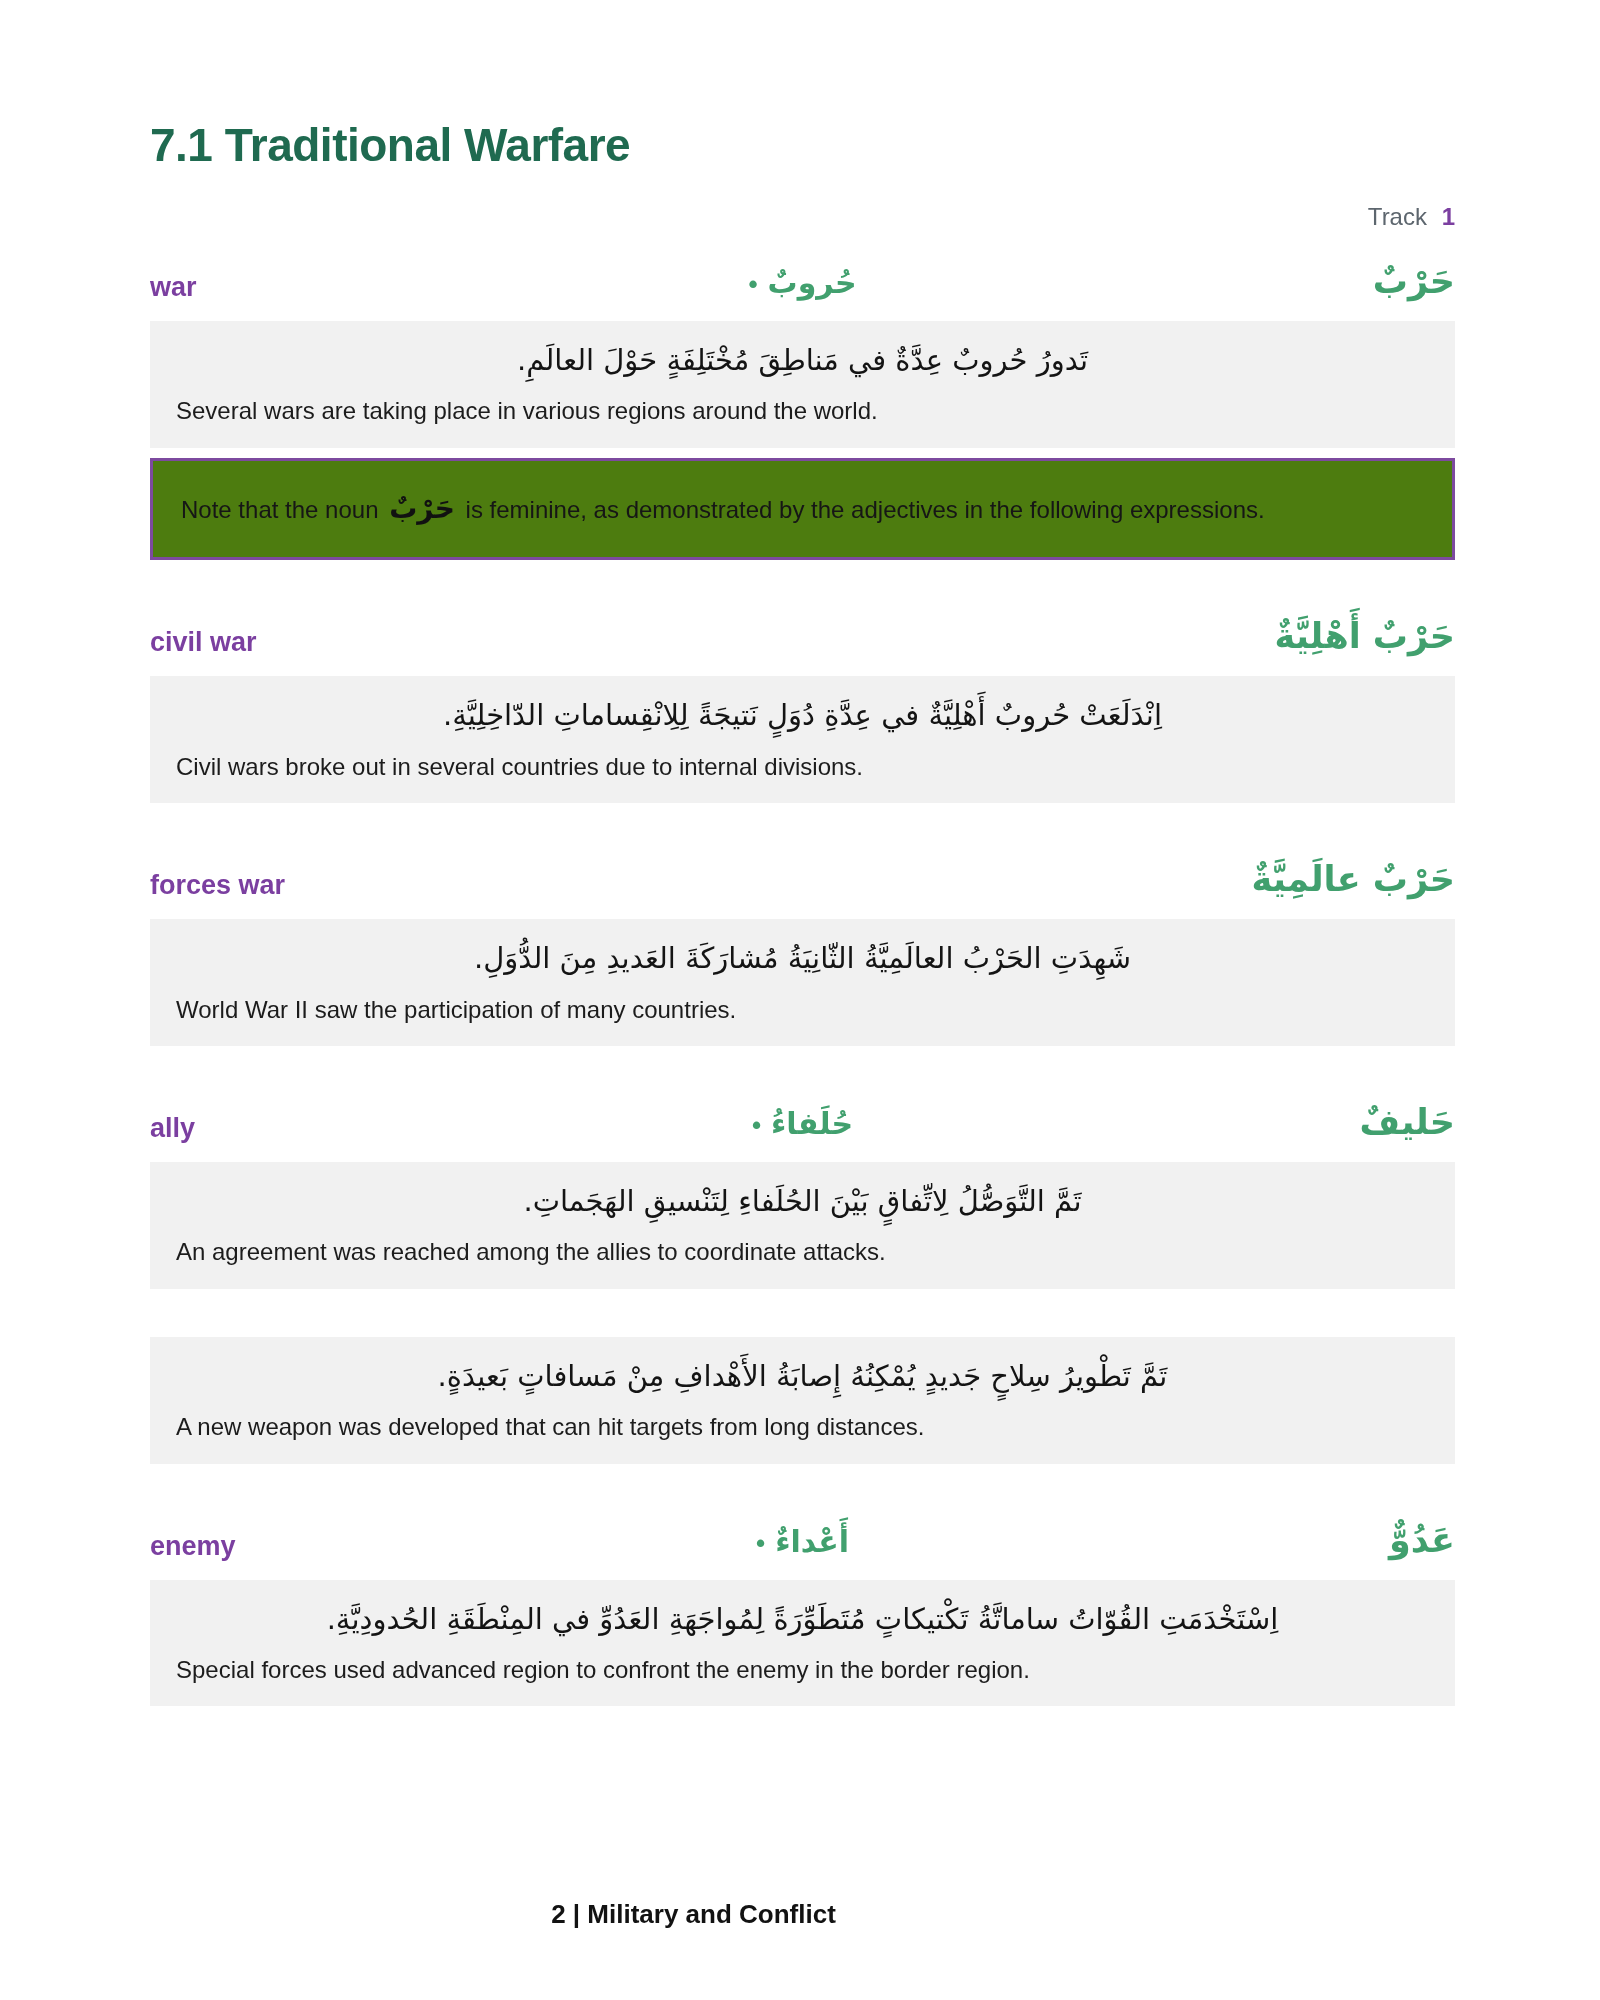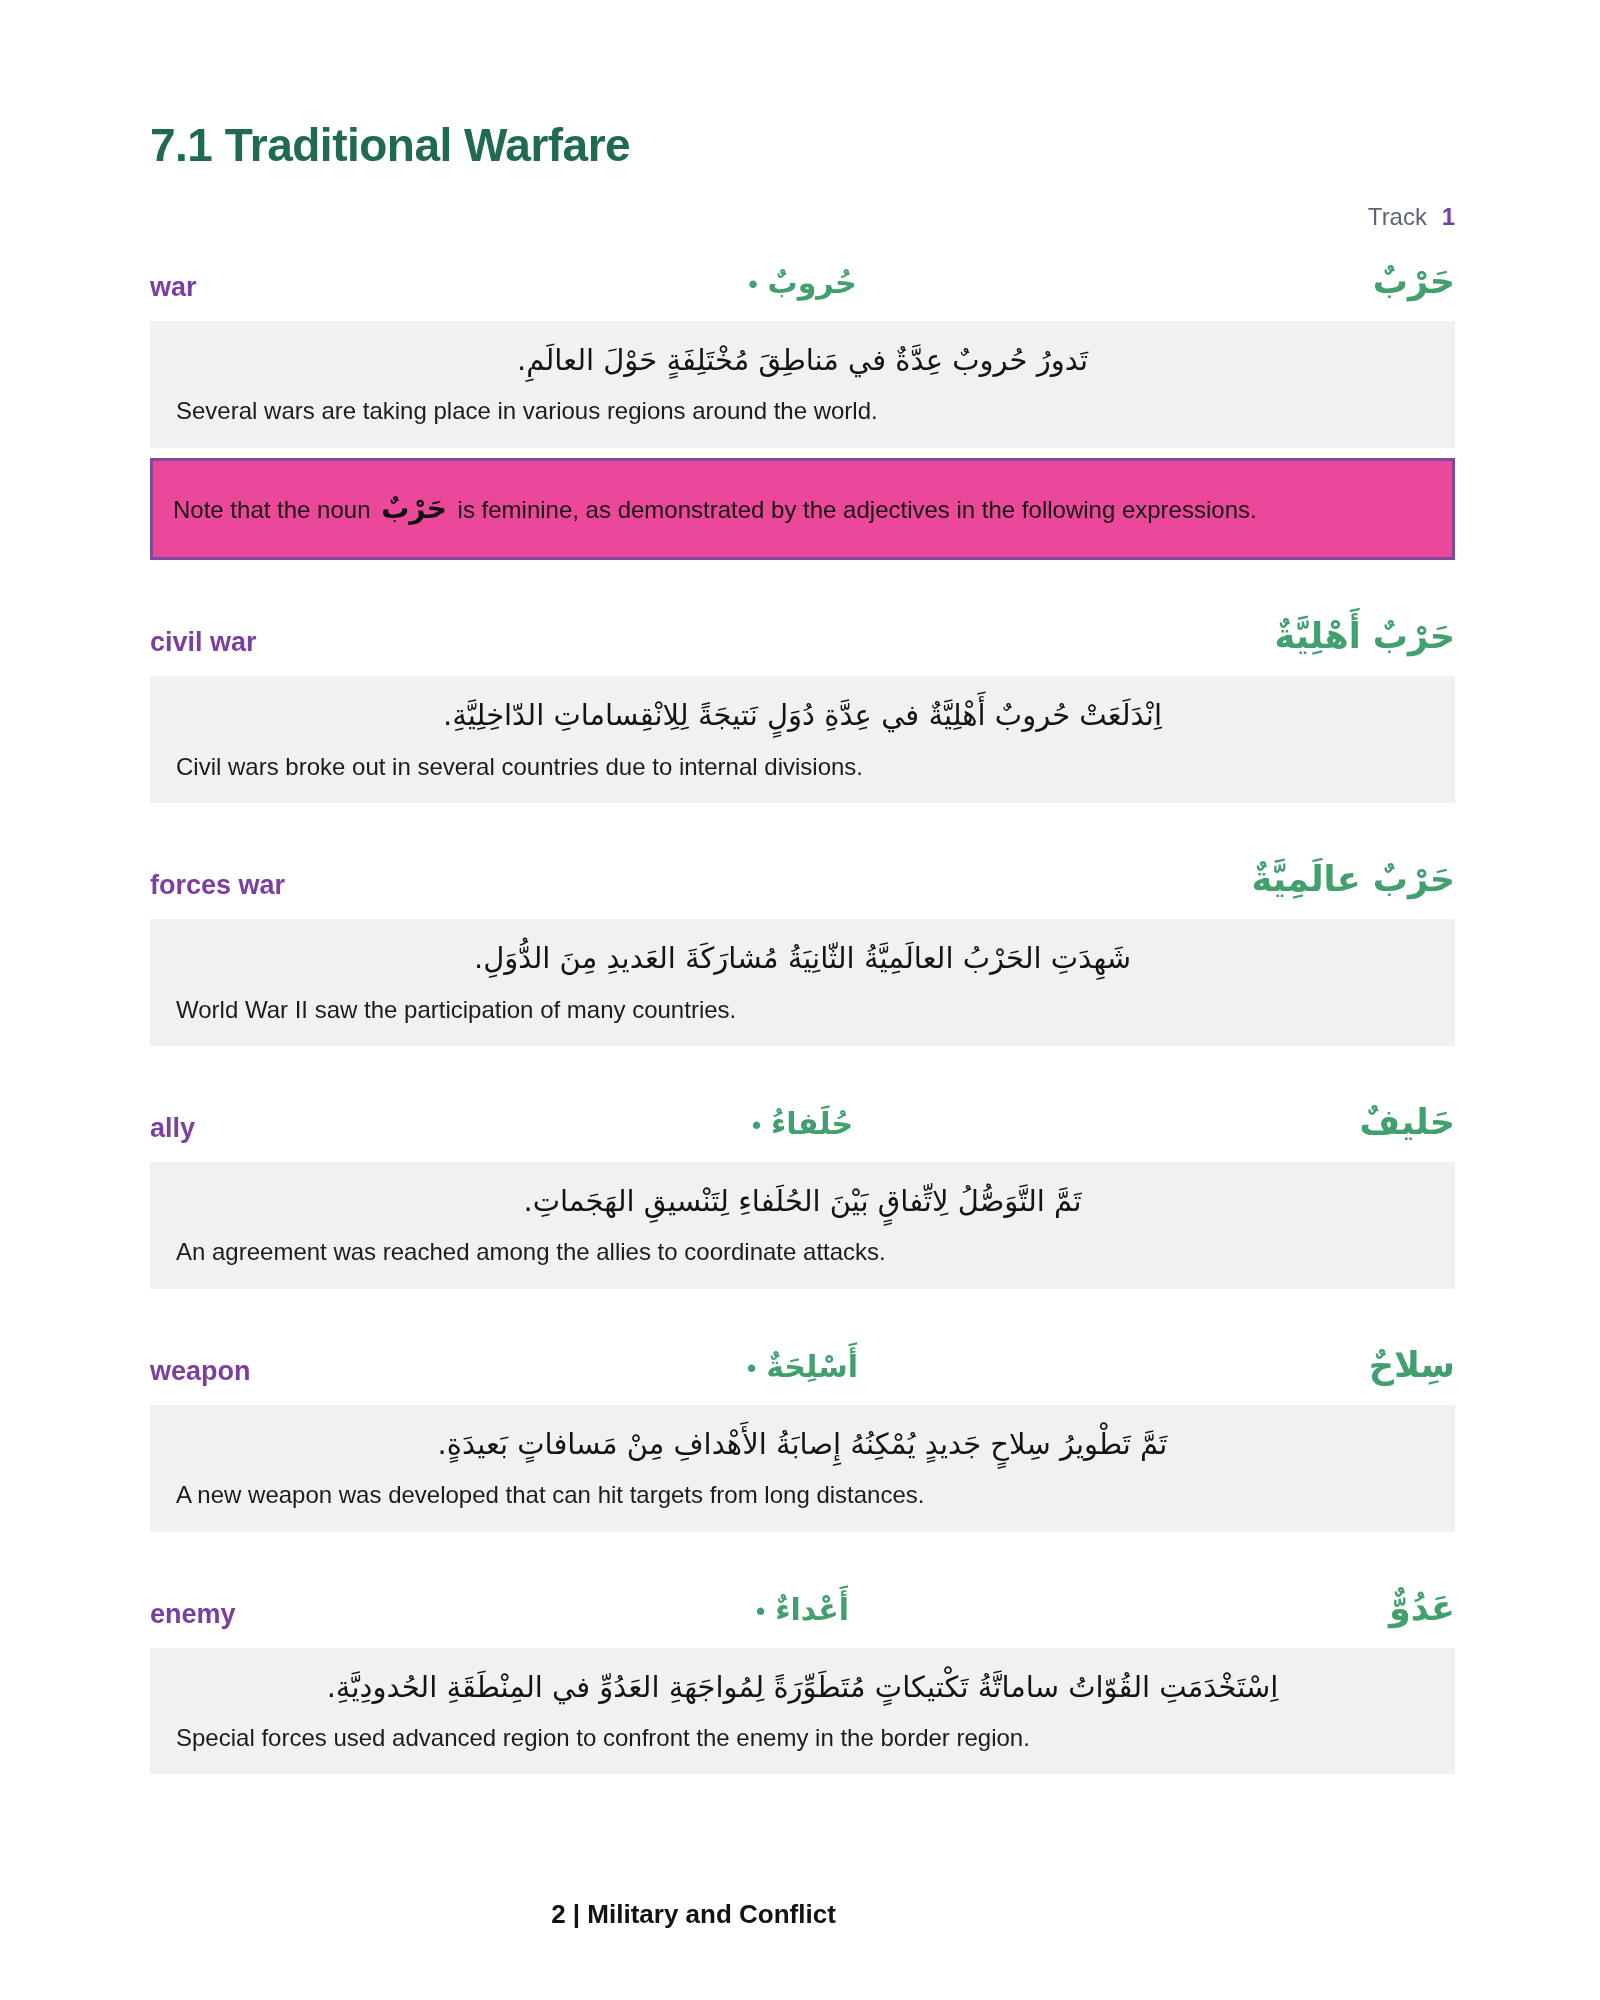--- a/index.html
+++ b/index.html
@@ -89,22 +89,22 @@
   }
   .translation {
     margin-top: 12px;
     font-size: 24px;
     color: #1c1c1c;
     line-height: 1.35;
   }
   .note-box {
     margin-top: 10px;
     border: 3px solid var(--note-border, #7d4a9f);
-    background: #ec4899;
-    padding: 26px 20px;
+    background: #4d7c0f;
+    padding: 26px 28px;
     font-size: 24px;
     color: #161616;
     line-height: 1.4;
   }
   .note-ar {
     font-weight: 700;
     font-size: 28px;
     color: #111111;
     padding: 0 4px;
   }
@@ -181,27 +181,20 @@
       </div>
       <div class="headword arabic" dir="rtl">حَليفٌ</div>
     </div>
     <div class="example-box">
       <div class="ar-sentence arabic" dir="rtl">تَمَّ التَّوَصُّلُ لِاتِّفاقٍ بَيْنَ الحُلَفاءِ لِتَنْسيقِ الهَجَماتِ.</div>
       <div class="translation">An agreement was reached among the allies to coordinate attacks.</div>
     </div>
 
   </div>
       <div class="entry">
-    <div class="headword-row">
-      <div class="english">weapon</div>
-      <div class="plural" dir="ltr">
-        <span class="bullet">•</span><span class="arabic" dir="rtl">أَسْلِحَةٌ</span>
-      </div>
-      <div class="headword arabic" dir="rtl">سِلاحٌ</div>
-    </div>
     <div class="example-box">
       <div class="ar-sentence arabic" dir="rtl">تَمَّ تَطْويرُ سِلاحٍ جَديدٍ يُمْكِنُهُ إِصابَةُ الأَهْدافِ مِنْ مَسافاتٍ بَعيدَةٍ.</div>
       <div class="translation">A new weapon was developed that can hit targets from long distances.</div>
     </div>
 
   </div>
       <div class="entry">
     <div class="headword-row">
       <div class="english">enemy</div>
       <div class="plural" dir="ltr">

